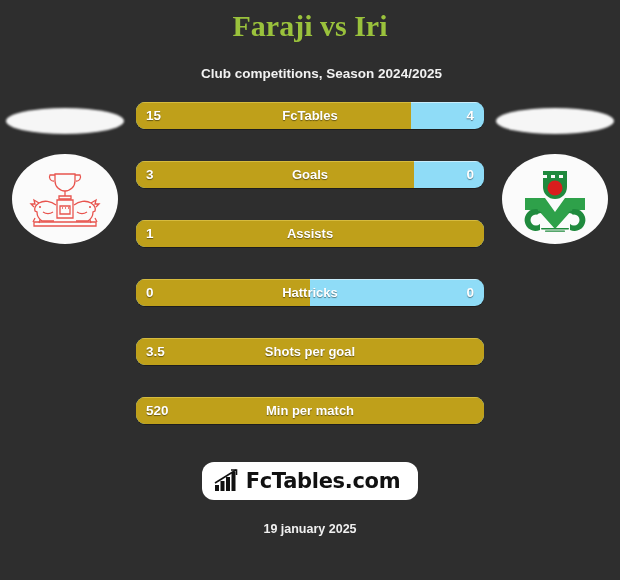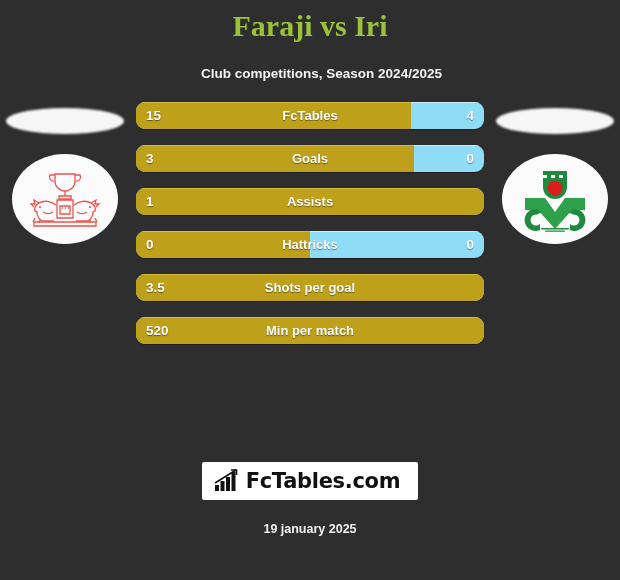--- a/index.html
+++ b/index.html
@@ -90,21 +90,21 @@
   
   .stats {
     position: absolute;
     left: 136px;
     top: 0;
     width: 348px;
   }
   .stat-row {
     position: relative;
     height: 27px;
-    margin-bottom: 16px;
+    margin-bottom: 32px;
     border-radius: 9px;
     overflow: hidden;
     background: #8fdcf7;
     box-shadow: 0 1px 0 rgba(0,0,0,.35);
   }
   .stat-row:last-child { margin-bottom: 4px; }
 
   .bar-home {
     position: absolute;
     left: 0;
@@ -160,21 +160,21 @@
     position: absolute;
     left: 0;
     bottom: 0;
     width: 620px;
     text-align: center;
   }
   .brand-plate {
     display: inline-block;
     background: #ffffff;
     padding: 7px 18px 7px 12px;
-    border-radius: 2px;
+    border-radius: 12px;
   }
   .brand-inner {
     display: flex;
     align-items: center;
     gap: 6px;
   }
   .brand-name {
     font-size: 21px;
     font-weight: bold;
     color: #111111;

